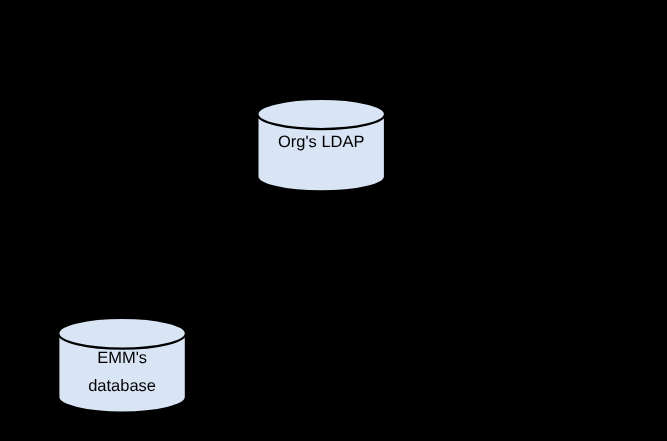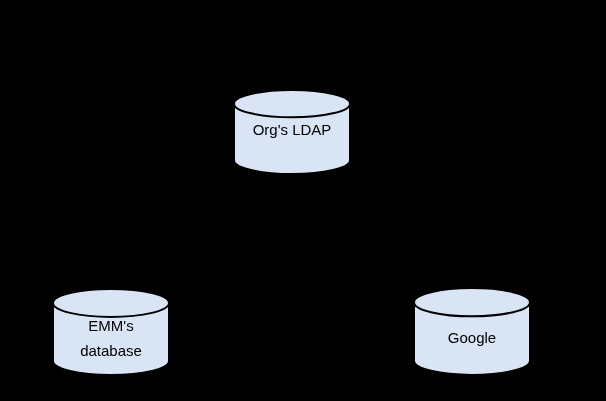--- a/index.html
+++ b/index.html
@@ -64,23 +64,14 @@
     <svg viewBox="0 0 120 90" preserveAspectRatio="none">
       <path class="cyl-body" d="M 2 16 L 2 74 A 58 14 0 0 0 118 74 L 118 16" fill="#d9e4f5"></path>
       <ellipse class="cyl-top" cx="60" cy="16" rx="58" ry="14" fill="#d9e4f5"></ellipse>
     </svg>
     <div class="node-label">
       <div>EMM's</div>
       <div>database</div>
     </div>
   </div>
 
-  <div class="node" id="node-google">
-    <svg viewBox="0 0 120 90" preserveAspectRatio="none">
-      <path class="cyl-body" d="M 2 16 L 2 74 A 58 14 0 0 0 118 74 L 118 16" fill="#d9e4f5"></path>
-      <ellipse class="cyl-top" cx="60" cy="16" rx="58" ry="14" fill="#d9e4f5"></ellipse>
-    </svg>
-    <div class="node-label">
-      <div>Google</div>
-    </div>
-  </div>
 
 </div>
 
 </body></html>

